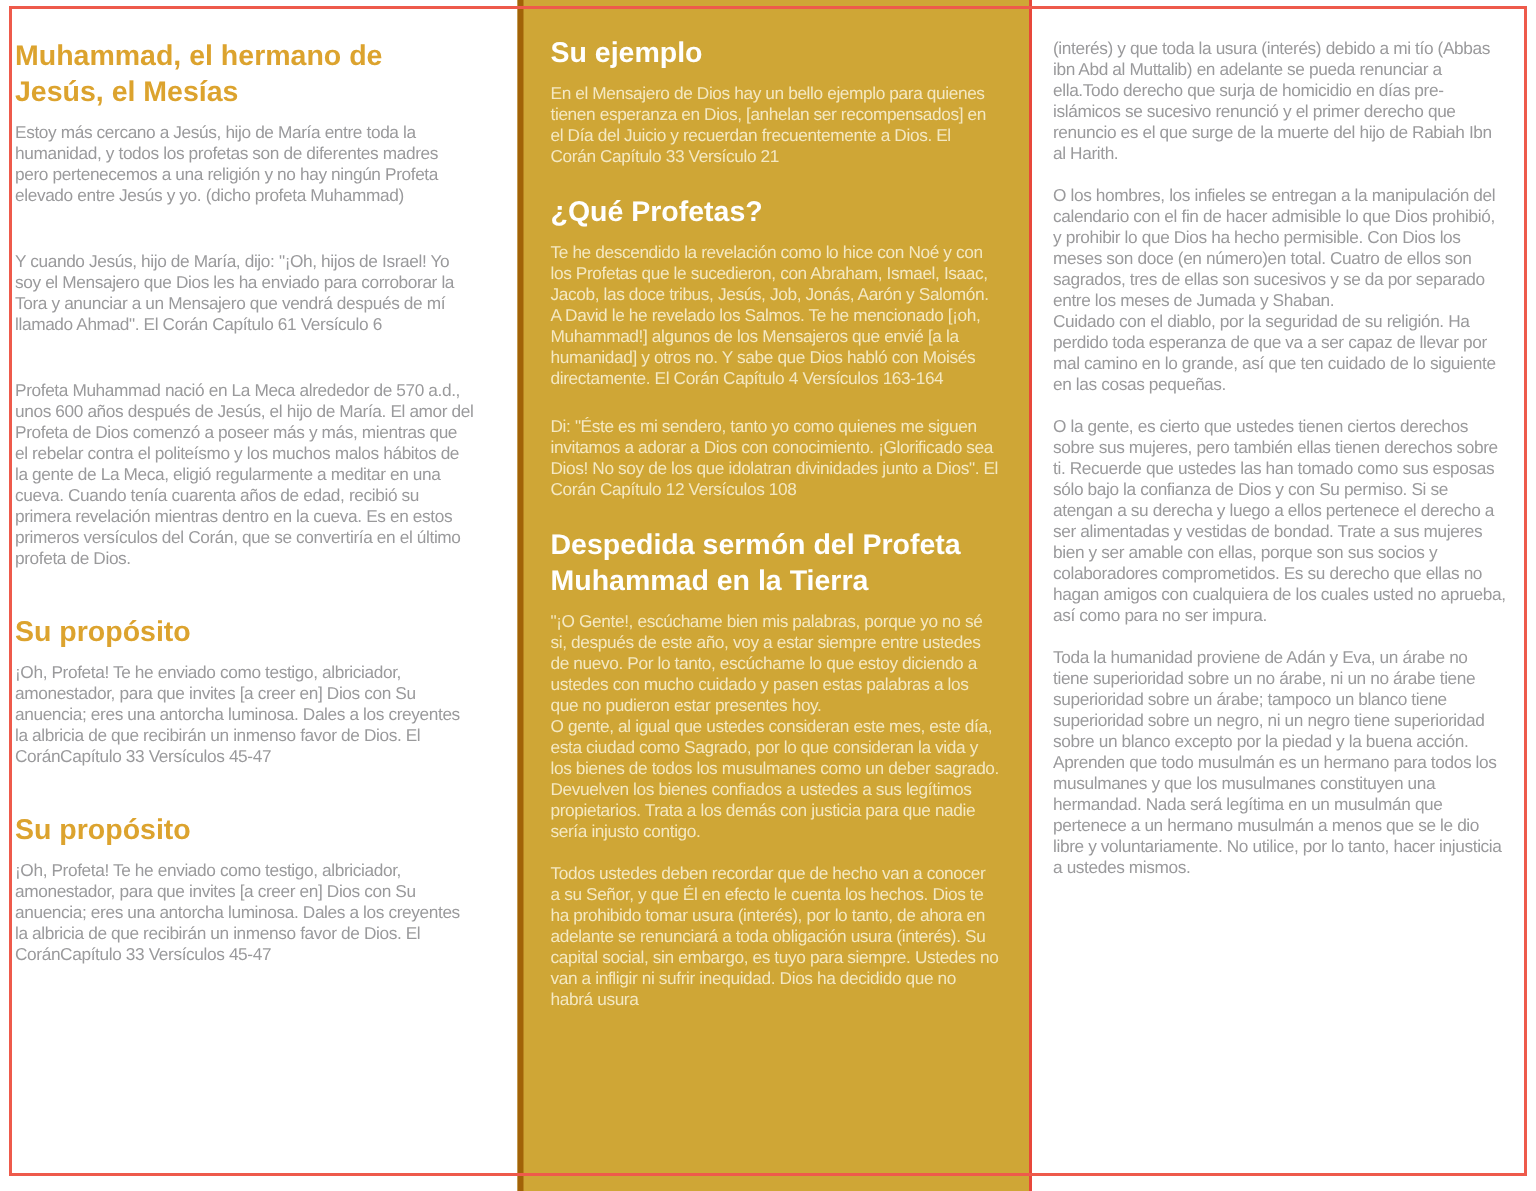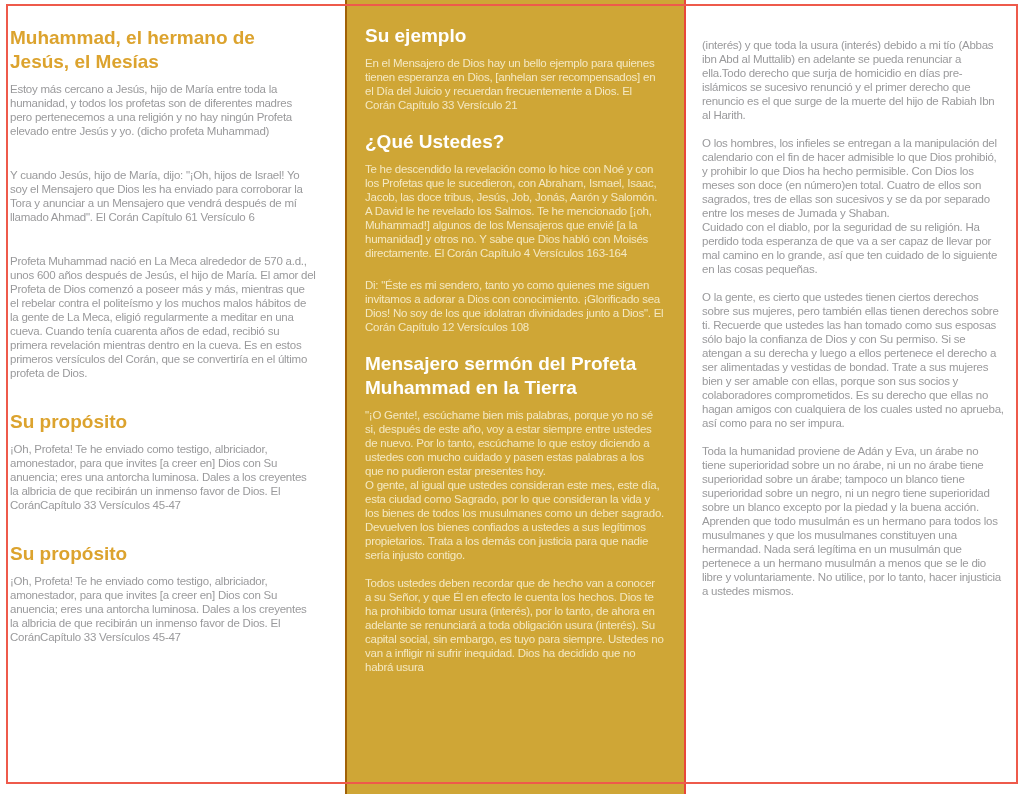--- a/index.html
+++ b/index.html
@@ -11,25 +11,25 @@
     font-family:"Liberation Sans", sans-serif;
   }
   
   #frame{
     position:absolute;left:6px;top:4px;right:6px;bottom:10px;
     border:2px solid #ee5a4b;
     z-index:3;pointer-events:none;
   }
   .col{position:absolute;z-index:2;}
   #left-col{left:10px;top:26px;width:306px;}
-  #right-col{left:702px;top:26px;width:302px;margin-top:12px;}
+  #right-col{left:702px;top:26px;width:302px;}
   #middle-panel{
     position:absolute;left:345px;top:0;height:794px;width:337px;
     background:#cfa636;
-    border-left:2px solid #a16207;border-right:2px solid #e8473a;
+    border-left:4px solid #a16207;border-right:2px solid #e8473a;
     z-index:1;
     box-sizing:content-box;
   }
   #middle-inner{padding:24px 20px 0 18px;}
   h2.h{
     font-size:19px;line-height:24px;font-weight:bold;
     margin:0 0 8px 0;letter-spacing:0;
   }
   .h-gold{color:#dca32e;}
   .h-white{color:#ffffff;}
@@ -71,29 +71,29 @@
     </div>
   </div>
 
   <div id="middle-panel">
     <div id="middle-inner">
       <div class="sec">
         <h2 class="h h-white">Su ejemplo</h2>
         <p class="body t-cream">En el Mensajero de Dios hay un bello ejemplo para quienes tienen esperanza en Dios, [anhelan ser recompensados] en el Día del Juicio y recuerdan frecuentemente a Dios. El Corán Capítulo 33 Versículo 21</p>
       </div>
       <div class="sec">
-        <h2 class="h h-white">¿Qué Ustedes?</h2>
+        <h2 class="h h-white">¿Qué Profetas?</h2>
         <p class="body t-cream">Te he descendido la revelación como lo hice con Noé y con los Profetas que le sucedieron, con Abraham, Ismael, Isaac, Jacob, las doce tribus, Jesús, Job, Jonás, Aarón y Salomón.
 A David le he revelado los Salmos. Te he mencionado [¡oh, Muhammad!] algunos de los Mensajeros que envié [a la humanidad] y otros no. Y sabe que Dios habló con Moisés directamente. El Corán Capítulo 4 Versículos 163-164</p>
       </div>
       <div class="sec">
         <p class="body t-cream">Di: "Éste es mi sendero, tanto yo como quienes me siguen invitamos a adorar a Dios con conocimiento. ¡Glorificado sea Dios! No soy de los que idolatran divinidades junto a Dios". El Corán Capítulo 12 Versículos 108</p>
       </div>
       <div class="sec">
-        <h2 class="h h-white">Mensajero sermón del Profeta Muhammad en la Tierra</h2>
+        <h2 class="h h-white">Despedida sermón del Profeta Muhammad en la Tierra</h2>
         <p class="body t-cream">"¡O Gente!, escúchame bien mis palabras, porque yo no sé si, después de este año, voy a estar siempre entre ustedes de nuevo. Por lo tanto, escúchame lo que estoy diciendo a ustedes con mucho cuidado y pasen estas palabras a los que no pudieron estar presentes hoy.
 O gente, al igual que ustedes consideran este mes, este día, esta ciudad como Sagrado, por lo que consideran la vida y los bienes de todos los musulmanes como un deber sagrado. Devuelven los bienes confiados a ustedes a sus legítimos propietarios. Trata a los demás con justicia para que nadie sería injusto contigo.
 
 Todos ustedes deben recordar que de hecho van a conocer a su Señor, y que Él en efecto le cuenta los hechos. Dios te ha prohibido tomar usura (interés), por lo tanto, de ahora en adelante se renunciará a toda obligación usura (interés). Su capital social, sin embargo, es tuyo para siempre. Ustedes no van a infligir ni sufrir inequidad. Dios ha decidido que no habrá usura</p>
       </div>
     </div>
   </div>
 
   <div id="right-col" class="col">
     <p class="body t-gray">(interés) y que toda la usura (interés) debido a mi tío (Abbas ibn Abd al Muttalib) en adelante se pueda renunciar a ella.Todo derecho que surja de homicidio en días pre-islámicos se sucesivo renunció y el primer derecho que renuncio es el que surge de la muerte del hijo de Rabiah Ibn al Harith.</p>

